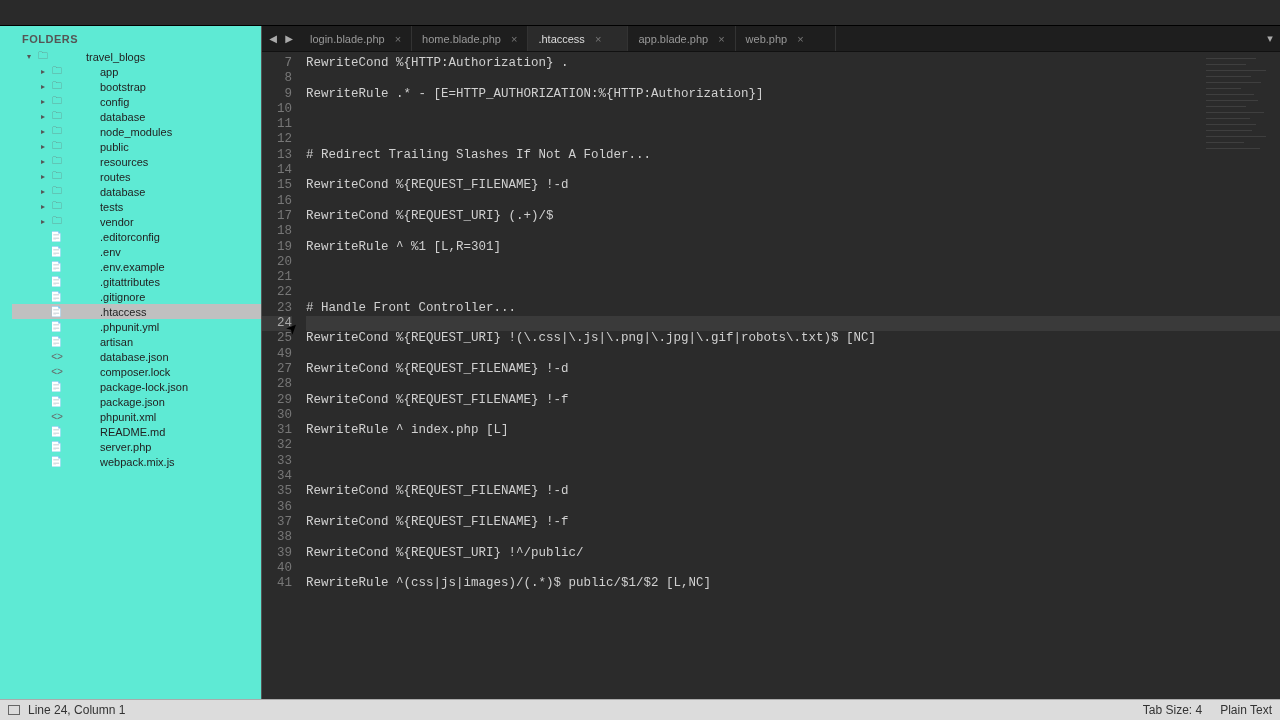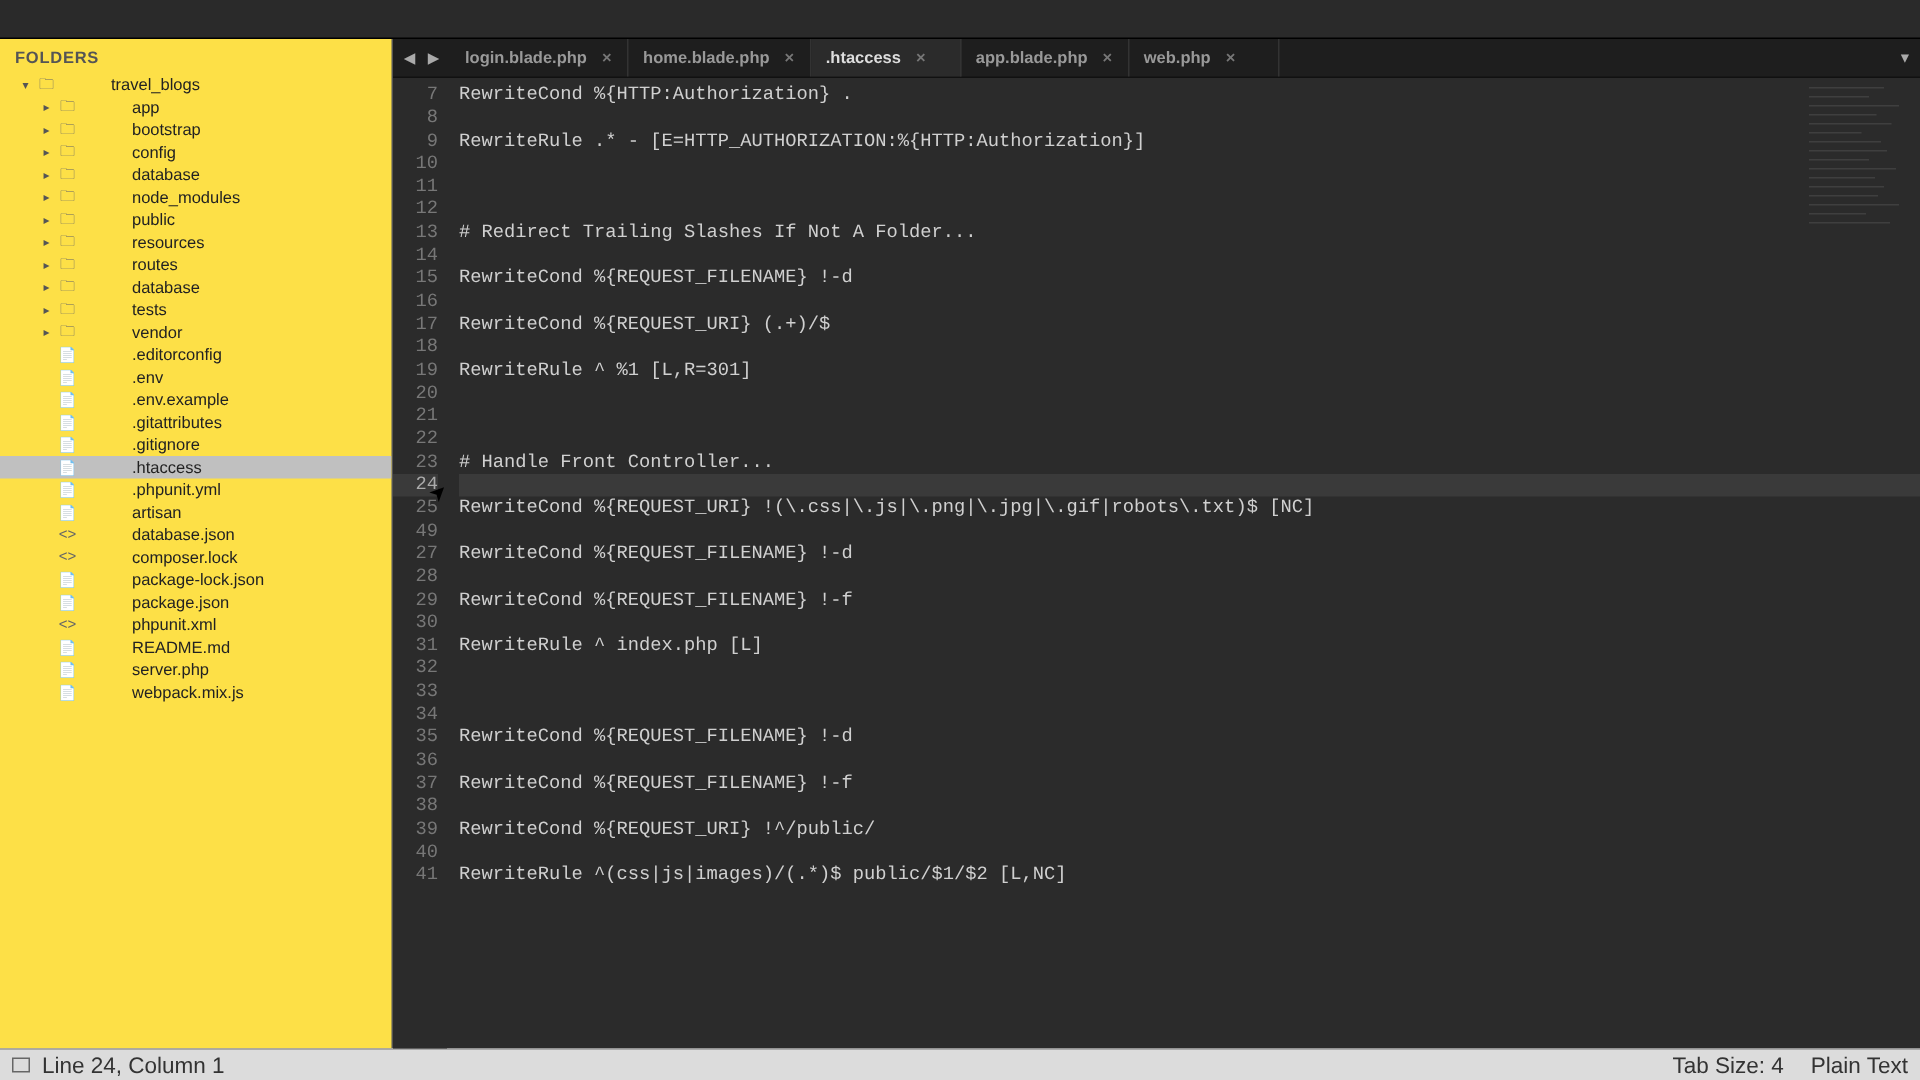--- a/index.html
+++ b/index.html
@@ -19,24 +19,25 @@
   background: #2a2a2a;
   border-bottom: 1px solid #000;
 }
 .main {
   flex: 1;
   display: flex;
   min-height: 0;
 }
 .sidebar {
   width: 262px;
-  background: #fde047;
+  background: #5eead4;
   color: #333;
   overflow-y: auto;
   border-right: 1px solid #555;
+  padding-left: 12px;
 }
 .sidebar-header {
   font-size: 11px;
   font-weight: bold;
   color: #555;
   padding: 7px 10px 4px 10px;
   letter-spacing: 0.5px;
 }
 .tree { list-style: none; }
 .tree-item {
@@ -99,21 +100,20 @@
 .tab {
   display: flex;
   align-items: center;
   padding: 0 10px;
   gap: 10px;
   color: #999;
   font-size: 11px;
   border-right: 1px solid #333;
   cursor: pointer;
   min-width: 100px;
-  font-weight: bold;
 }
 .tab.active { background: #2b2b2b; color: #ddd; }
 .tab-close { color: #777; font-size: 11px; }
 .tab-overflow {
   margin-left: auto;
   width: 20px;
   display: flex;
   align-items: center;
   justify-content: center;
   color: #aaa;
@@ -173,21 +173,21 @@
     linear-gradient(#666,#666) 0 86px/38px 1px no-repeat,
     linear-gradient(#666,#666) 0 92px/54px 1px no-repeat;
 }
 
 .statusbar {
   height: 20px;
   background: #dcdcdc;
   color: #333;
   display: flex;
   align-items: center;
-  font-size: 15px;
+  font-size: 12px;
   padding: 10px 8px;
   border-top: 1px solid #aaa;
 }
 .status-left { display: flex; gap: 8px; align-items: center; }
 .status-icon { width: 12px; height: 10px; border: 1px solid #666; display: inline-block; }
 .status-right { margin-left: auto; display: flex; gap: 18px; }
 .cursor-mark {
   position: absolute;
   font-size: 14px;
   color: #000;

